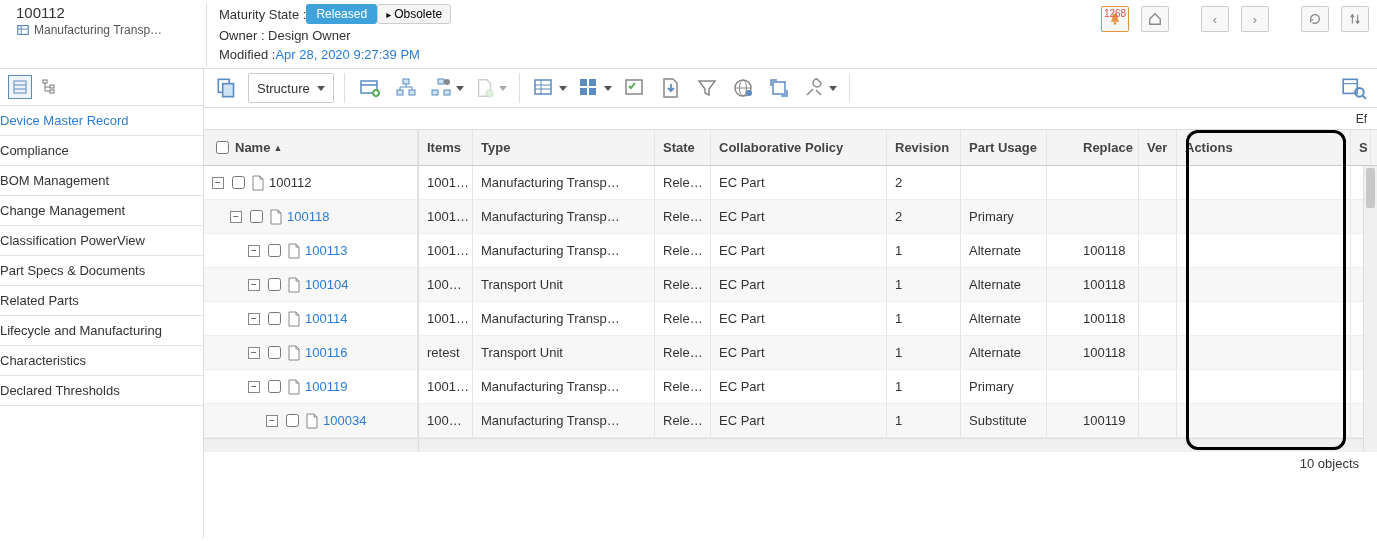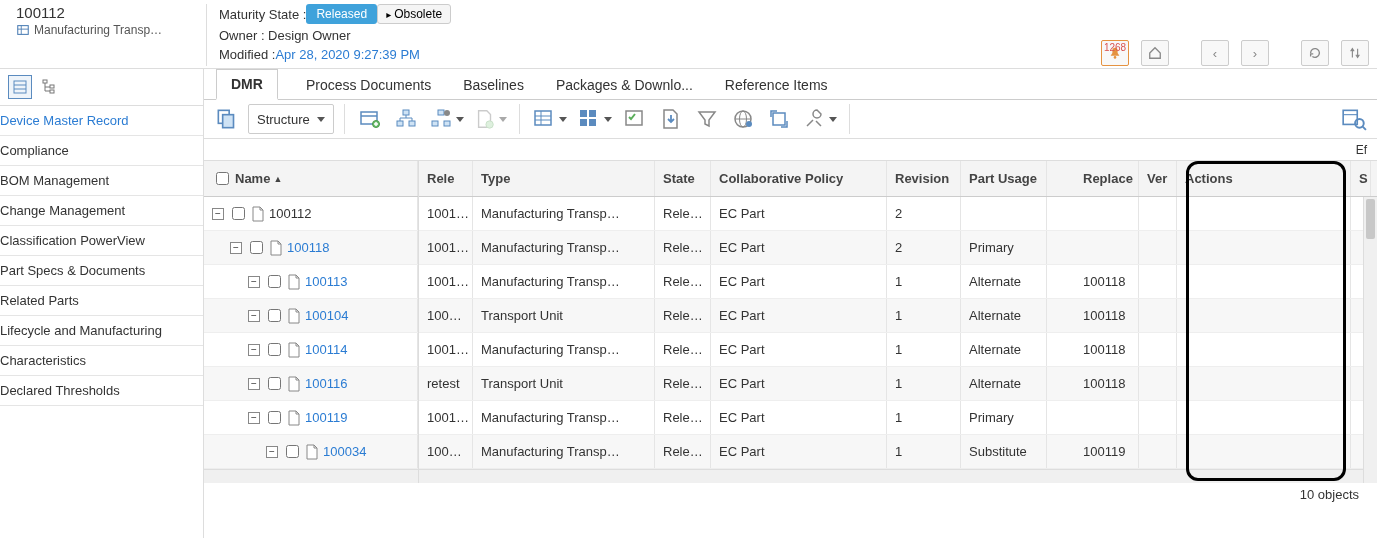--- a/index.html
+++ b/index.html
@@ -28,21 +28,21 @@
   .header-center { flex:1; border-left: 1px solid #ddd; padding-left: 12px; margin-left:-2px;}
   .header-row { margin-bottom: 4px; display:flex; align-items:center; }
   .badge-released {
     background:#3fa2db; color:#fff; padding:3px 10px; border-radius:3px; font-size:12px;
   }
   .btn-obsolete {
     background:#f5f5f5; border:1px solid #ccc; padding:2px 8px; border-radius:3px; font-size:12px;
     display:inline-flex; align-items:center; gap:3px; cursor:pointer;
   }
   .modified-link { color:#2b7cd3; }
-  .header-right { display:flex; gap:12px; align-items:flex-end; padding-top:2px;}
+  .header-right { display:flex; gap:12px; align-items:flex-start; padding-top:2px;}
   .icon-btn {
     width:28px; height:26px; border:1px solid #ccc; background:#f8f8f8; display:inline-flex;
     align-items:center; justify-content:center; cursor:pointer; border-radius:2px;
   }
   .notif-btn { border-color:#e59240; position:relative; }
   .notif-count { font-size:10px; color:#d9534f; position:absolute; top:1px; }
   .body-wrap { display:flex; height:calc(100% - 72px); }
   .left-col {
     width: 204px; border-right:1px solid #ddd; background:#fff;
   }
@@ -188,27 +188,20 @@
         <div class="nav-item">Classification PowerView</div>
         <div class="nav-item">Part Specs &amp; Documents</div>
         <div class="nav-item">Related Parts</div>
         <div class="nav-item">Lifecycle and Manufacturing</div>
         <div class="nav-item">Characteristics</div>
         <div class="nav-item">Declared Thresholds</div>
       </div>
   </div>
 
   <div class="main-col">
-    <div class="tabs" id="tabs-row">
-        <div class="tab active">DMR</div>
-        <div class="tab">Process Documents</div>
-        <div class="tab">Baselines</div>
-        <div class="tab">Packages &amp; Downlo...</div>
-        <div class="tab">Reference Items</div>
-      </div>
 
     <div class="toolbar">
       <div class="toolbar-btn">
           <svg width="26" height="26" viewBox="0 0 24 24">
             <rect x="4" y="4" width="10" height="12" fill="none" stroke="#5b8bbf" stroke-width="1.5"></rect>
             <rect x="8" y="8" width="10" height="12" fill="#cfe3f5" stroke="#5b8bbf" stroke-width="1.5"></rect>
           </svg>
         </div>
       <div class="toolbar-btn combo">
           <span>Structure</span>
@@ -424,21 +417,21 @@
                     <path d="M9 1v3h3" fill="none" stroke="#888"></path>
                   </svg>
                   <span class="link">100034</span>
                 </div>
               </div>
             </div>
           <div class="hscroll"></div>
         </div>
         <div class="grid-right">
           <div class="ghead">
-            <div class="gcell col-title">Rele</div>
+            <div class="gcell col-title">Items</div>
             <div class="gcell col-type">Type</div>
             <div class="gcell col-state">State</div>
             <div class="gcell col-policy">Collaborative Policy</div>
             <div class="gcell col-rev">Revision</div>
             <div class="gcell col-usage">Part Usage</div>
             <div class="gcell col-replace">Replace</div>
             <div class="gcell col-ver">Ver</div>
             <div class="gcell col-actions">Actions</div>
             <div class="gcell col-s">S</div>
           </div>

